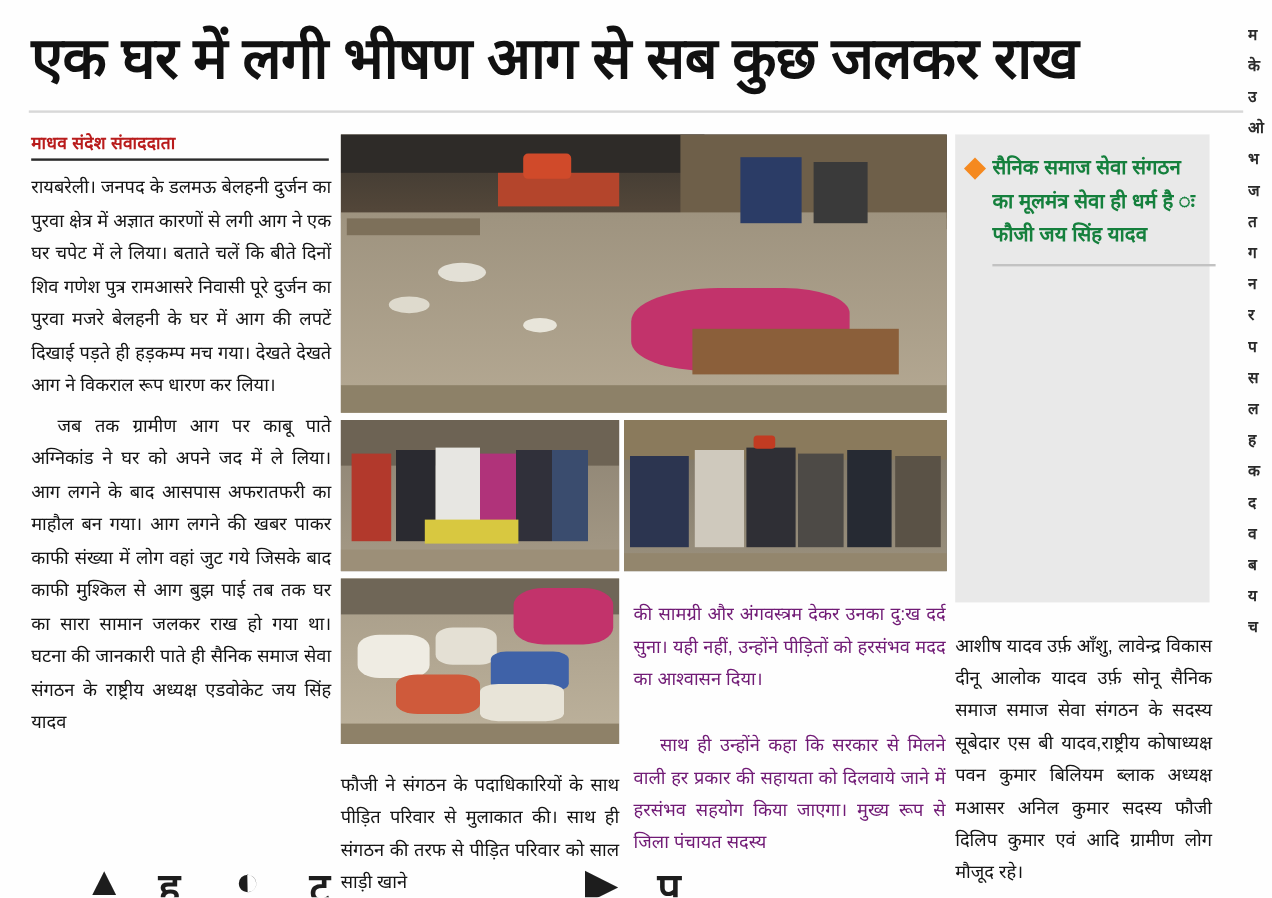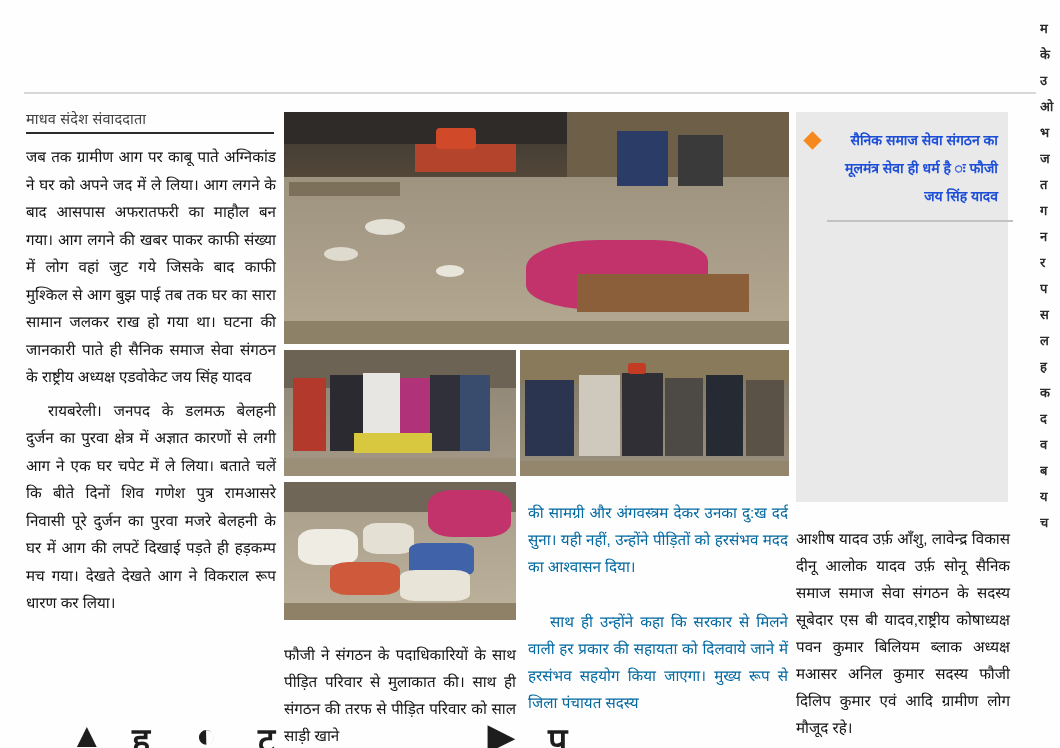--- a/index.html
+++ b/index.html
@@ -43,22 +43,22 @@
 
   
   .left-col {
     position: absolute;
     left: 26px; top: 108px;
     width: 250px;
     height: 625px;
   }
   .byline {
     font-size: 14.5px;
-    font-weight: normal;
-    color: #404040;
+    font-weight: bold;
+    color: #b91c1c;
     letter-spacing: 0.2px;
     margin-bottom: 4px;
   }
   .byline-rule {
     width: 248px; height: 2px;
     background: #2b2b2b;
     margin-bottom: 9px;
   }
   .body-text {
     font-size: 15.2px;
@@ -114,21 +114,21 @@
     color: #141414;
     text-align: justify;
     font-weight: 500;
   }
   .col-center-right {
     position: absolute;
     left: 528px; top: 484px;
     width: 260px;
     font-size: 15.2px;
     line-height: 27px;
-    color: #0369a1;
+    color: #701a75;
     text-align: justify;
     font-weight: 500;
   }
   .col-center-right p + p { text-indent: 22px; margin-top: 28px; }
 
   
   .bullet-box {
     position: absolute;
     left: 796px; top: 112px;
     width: 212px; height: 390px;
@@ -142,25 +142,24 @@
     margin-bottom: 10px;
   }
   .diamond {
     flex: 0 0 auto;
     width: 13px; height: 13px;
     background: #f5891f;
     transform: rotate(45deg);
     margin-top: 8px;
   }
   .bullet-text {
-    font-size: 14px;
+    font-size: 17px;
     line-height: 28px;
     font-weight: bold;
-    color: #1d4ed8;
-    text-align: right;
+    color: #15803d;
   }
   .bullet-sep {
     width: 186px; height: 2px;
     background: #c2c2c2;
     margin: 4px 0 10px 21px;
   }
 
   
   .right-col {
     position: absolute;
@@ -199,28 +198,29 @@
     font-weight: bold;
     color: #1d1d1d;
     top: -6px;
   }
 </style>
 </head>
 <body>
 
 <div class="page">
 
+  <div class="headline">एक घर में लगी भीषण आग से सब कुछ जलकर राख</div>
   <div class="headline-rule"></div>
 
   <div class="left-col">
     <div class="byline">माधव संदेश संवाददाता</div>
     <div class="byline-rule"></div>
     <div class="body-text">
+      <p>रायबरेली। जनपद के डलमऊ बेलहनी दुर्जन का पुरवा क्षेत्र में अज्ञात कारणों से लगी आग ने एक घर चपेट में ले लिया। बताते चलें कि बीते दिनों शिव गणेश पुत्र रामआसरे निवासी पूरे दुर्जन का पुरवा मजरे बेलहनी के घर में आग की लपटें दिखाई पड़ते ही हड़कम्प मच गया। देखते देखते आग ने विकराल रूप धारण कर लिया।</p>
       <p>जब तक ग्रामीण आग पर काबू पाते अग्निकांड ने घर को अपने जद में ले लिया। आग लगने के बाद आसपास अफरातफरी का माहौल बन गया। आग लगने की खबर पाकर काफी संख्या में लोग वहां जुट गये जिसके बाद काफी मुश्किल से आग बुझ पाई तब तक घर का सारा सामान जलकर राख हो गया था। घटना की जानकारी पाते ही सैनिक समाज सेवा संगठन के राष्ट्रीय अध्यक्ष एडवोकेट जय सिंह यादव</p>
-      <p>रायबरेली। जनपद के डलमऊ बेलहनी दुर्जन का पुरवा क्षेत्र में अज्ञात कारणों से लगी आग ने एक घर चपेट में ले लिया। बताते चलें कि बीते दिनों शिव गणेश पुत्र रामआसरे निवासी पूरे दुर्जन का पुरवा मजरे बेलहनी के घर में आग की लपटें दिखाई पड़ते ही हड़कम्प मच गया। देखते देखते आग ने विकराल रूप धारण कर लिया।</p>
     </div>
   </div>
 
   <div class="photo-main">
     <div class="ph">
       <div style="position:absolute;left:0;top:0;width:100%;height:30%;background:linear-gradient(#3a3630,#55483a);"></div>
       <div style="position:absolute;left:0;top:0;width:60%;height:14%;background:#2e2b28;"></div>
       <div style="position:absolute;left:56%;top:0;width:44%;height:34%;background:#6e5f49;"></div>
       <div style="position:absolute;left:0;top:28%;width:100%;height:72%;background:linear-gradient(#9e937f,#b5a993);"></div>
       <div class="blob" style="left:16%;top:46%;width:40px;height:16px;background:#e3e0d6;"></div>

